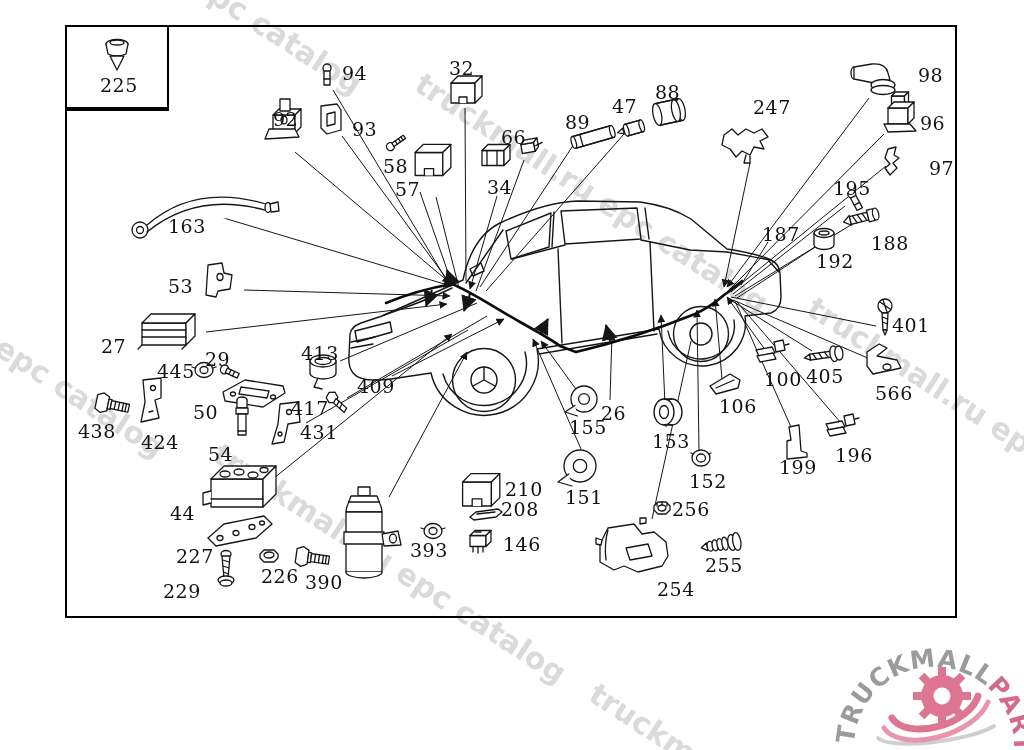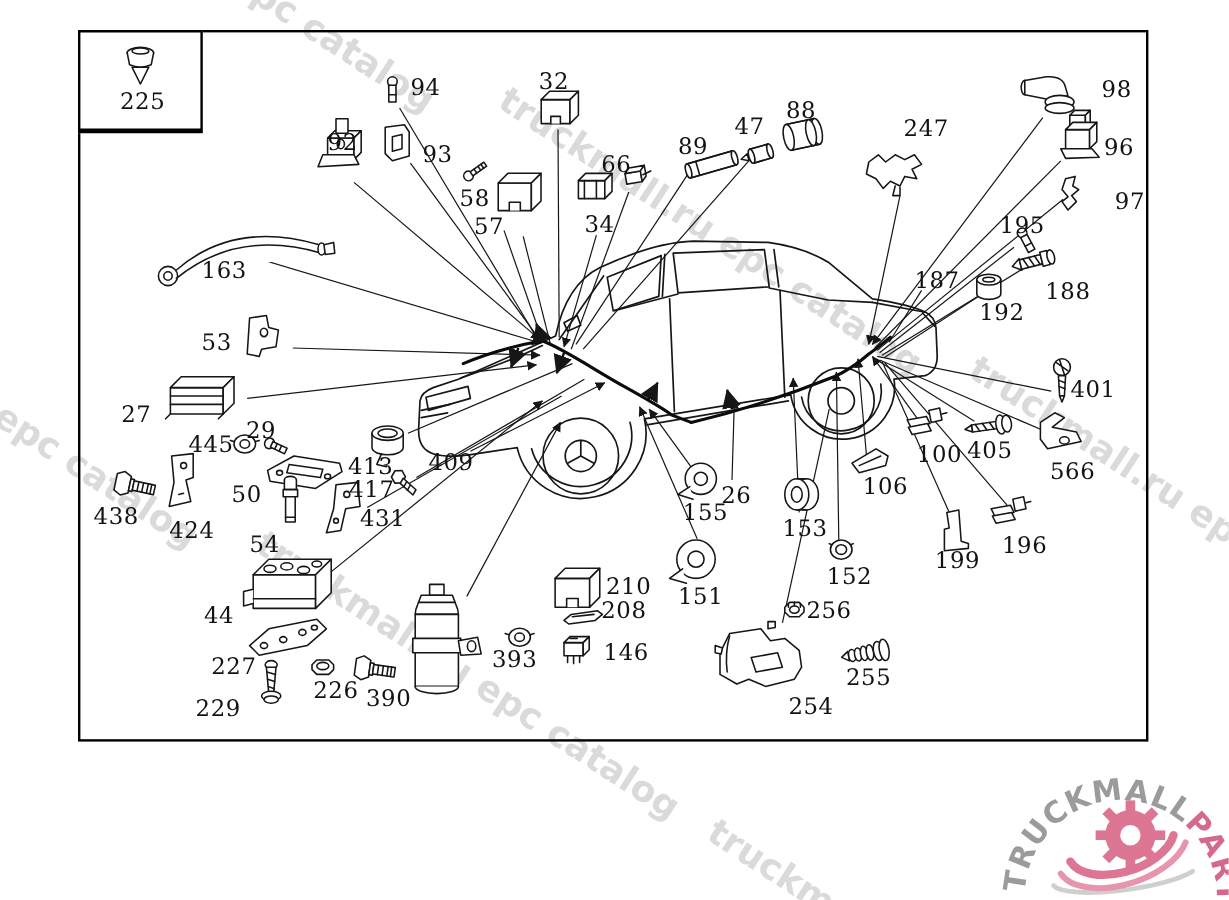--- a/index.html
+++ b/index.html
@@ -480,21 +480,21 @@
       <div class="part-label" style="left: 816px; top: 250px;">192</div>
       <div class="part-label" style="left: 762px; top: 223px;">187</div>
       <div class="part-label" style="left: 168px; top: 215px;">163</div>
       <div class="part-label" style="left: 168px; top: 275px;">53</div>
       <div class="part-label" style="left: 101px; top: 335px;">27</div>
       <div class="part-label" style="left: 157px; top: 360px;">445</div>
       <div class="part-label" style="left: 205px; top: 348px;">29</div>
       <div class="part-label" style="left: 193px; top: 401px;">50</div>
       <div class="part-label" style="left: 78px; top: 420px;">438</div>
       <div class="part-label" style="left: 141px; top: 431px;">424</div>
-      <div class="part-label" style="left: 290px; top: 342px; margin-top: 36px;">413</div>
+      <div class="part-label" style="left: 301px; top: 342px;">413</div>
       <div class="part-label" style="left: 357px; top: 375px;">409</div>
       <div class="part-label" style="left: 291px; top: 397px;">417</div>
       <div class="part-label" style="left: 300px; top: 421px;">431</div>
       <div class="part-label" style="left: 208px; top: 443px;">54</div>
       <div class="part-label" style="left: 170px; top: 502px;">44</div>
       <div class="part-label" style="left: 176px; top: 545px;">227</div>
       <div class="part-label" style="left: 163px; top: 580px;">229</div>
       <div class="part-label" style="left: 261px; top: 565px;">226</div>
       <div class="part-label" style="left: 305px; top: 571px;">390</div>
       <div class="part-label" style="left: 410px; top: 539px;">393</div>

